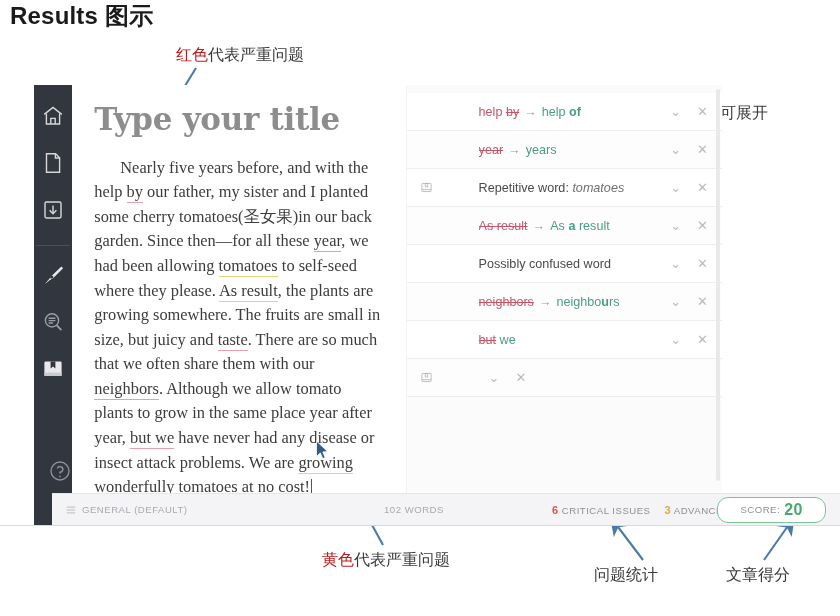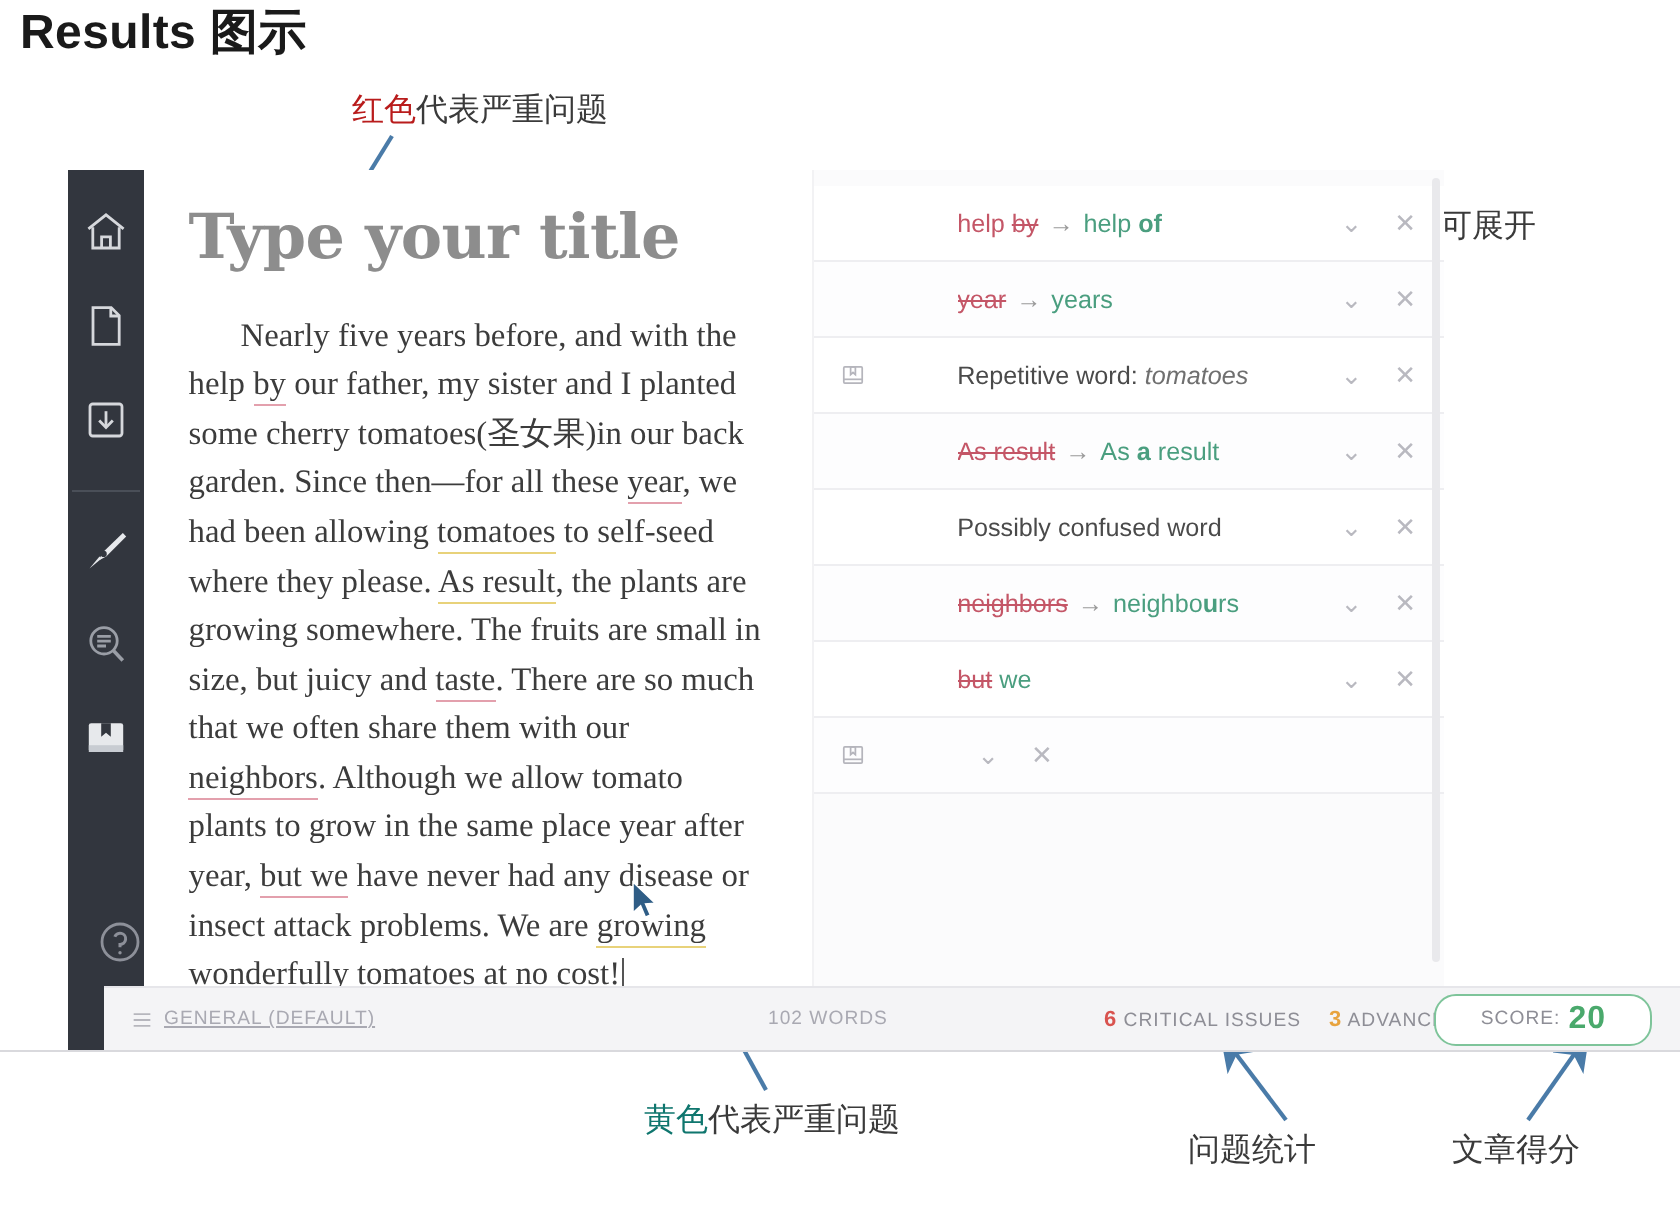--- a/index.html
+++ b/index.html
@@ -29,21 +29,21 @@
 
   
   .annot {
     position: absolute;
     font-family: "DejaVu Sans", "Liberation Sans", sans-serif;
     font-size: 16px;
     color: #3a3a3a;
     white-space: nowrap;
   }
   .annot .hl-red { color: #b91c1c; }
-  .annot .hl-yellow { color: #0f766e; }
+  .annot .hl-yellow { color: #b91c1c; }
 
   #annot-red     { left: 176px; top: 45px; }
   #annot-expand  { left: 624px; top: 103px; }
   #annot-yellow  { left: 322px; top: 550px; }
   #annot-stats   { left: 594px; top: 565px; }
   #annot-score   { left: 726px; top: 565px; }
 
   .arrow-svg {
     position: absolute;
     overflow: visible;
@@ -234,21 +234,20 @@
     box-sizing: border-box;
     padding: 0 12px 0 14px;
     font-size: 9.6px;
     letter-spacing: 0.5px;
     color: #a9a9b2;
   }
   #status-general {
     display: flex;
     align-items: flex-end;
     gap: 6px;
-    text-decoration: underline;
   }
   #status-words {
     position: absolute;
     left: 332px;
   }
   #status-issues {
     position: absolute;
     left: 500px;
     display: flex;
     align-items: center;

